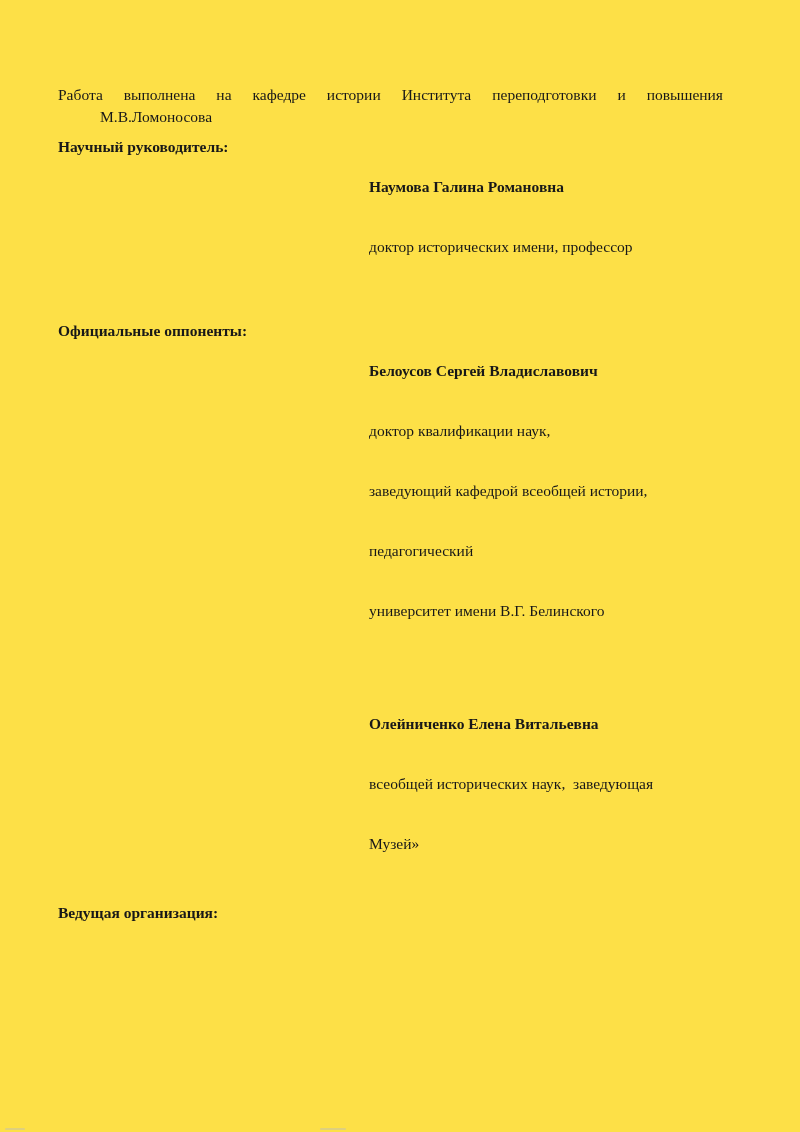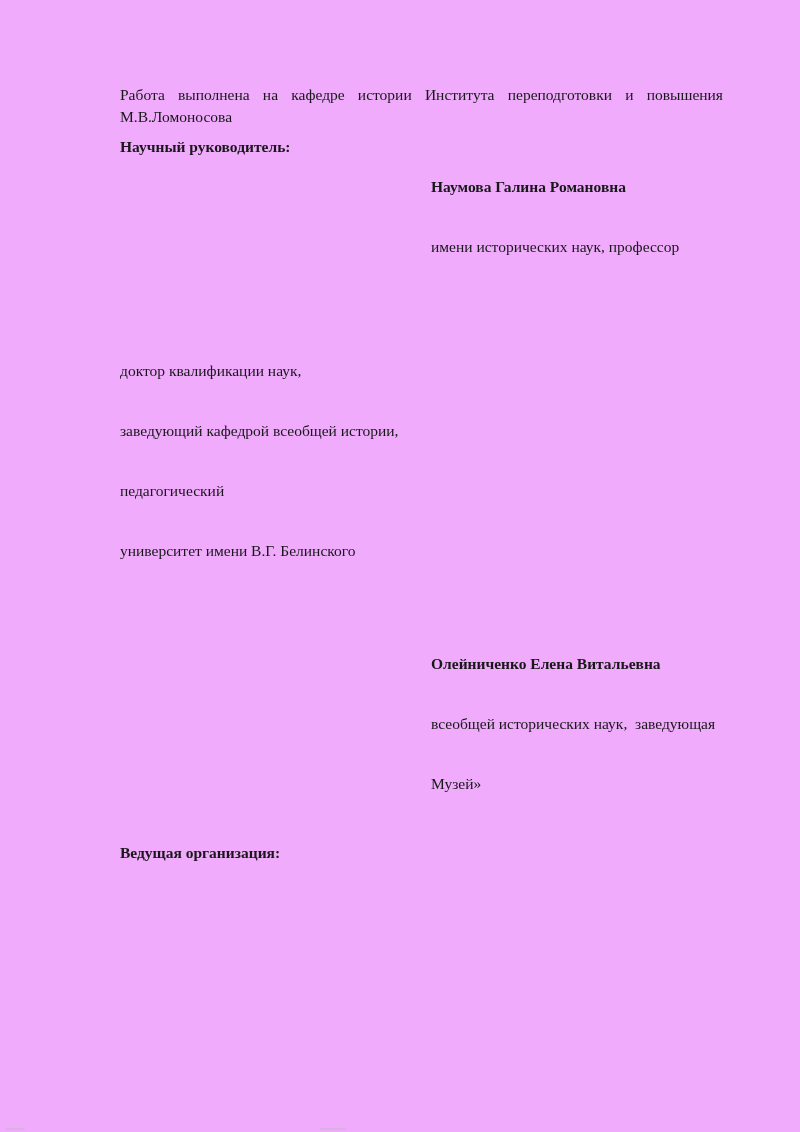--- a/index.html
+++ b/index.html
@@ -5,31 +5,31 @@
   html, body {
     margin: 0;
     padding: 0;
     background: #ffffff;
   }
   .page {
     position: relative;
     width: 800px;
     height: 1132px;
     margin: 0 auto;
-    background: #f0abfc;
+    background: #fde047;
     box-sizing: border-box;
-    padding: 84px 77px 0 120px;
+    padding: 84px 77px 0 58px;
     font-family: "Liberation Serif", "DejaVu Serif", serif;
     font-size: 15.5px;
     color: #181818;
     overflow: hidden;
   }
   .para { line-height: 21.5px; }
   .jline { text-align: justify; text-align-last: justify; }
-  .jline.lastline { text-align-last: left; }
+  .jline.lastline { text-align-last: left; margin-left: 42px; }
   .bold { font-weight: bold; }
   .cols { display: flex; line-height: 20px; }
   .col-label { width: 311px; flex: 0 0 311px; }
   .col-value { flex: 1 1 auto; white-space: pre-wrap; }
   .row-supervisor { margin-top: 10px; }
   .row-opponents { margin-top: 24px; }
   .row-opponent2 { margin-top: 13px; }
   .row-leading  { margin-top: 9px; }
   .scan-artifact {
     position: absolute;
@@ -48,26 +48,28 @@
 
   <div class="para">
     <div class="jline">Работа выполнена на кафедре истории Института переподготовки и повышения</div>
     <div class="jline lastline">М.В.Ломоносова</div>
   </div>
 
   <div class="cols row-supervisor">
     <div class="col-label bold">Научный руководитель:</div>
     <div class="col-value">
       <div class="bold">Наумова Галина Романовна</div>
-      <div>имени исторических наук, профессор</div>
+      <div>доктор исторических имени, профессор</div>
     </div>
   </div>
 
   <div class="cols row-opponents">
+    <div class="col-label bold">Официальные оппоненты:</div>
     <div class="col-value">
+      <div class="bold">Белоусов Сергей Владиславович</div>
       <div>доктор квалификации наук,</div>
       <div>заведующий кафедрой всеобщей истории,</div>
       <div>педагогический</div>
       <div>университет имени В.Г. Белинского</div>
     </div>
   </div>
 
   <div class="cols row-opponent2">
     <div class="col-label"></div>
     <div class="col-value">

